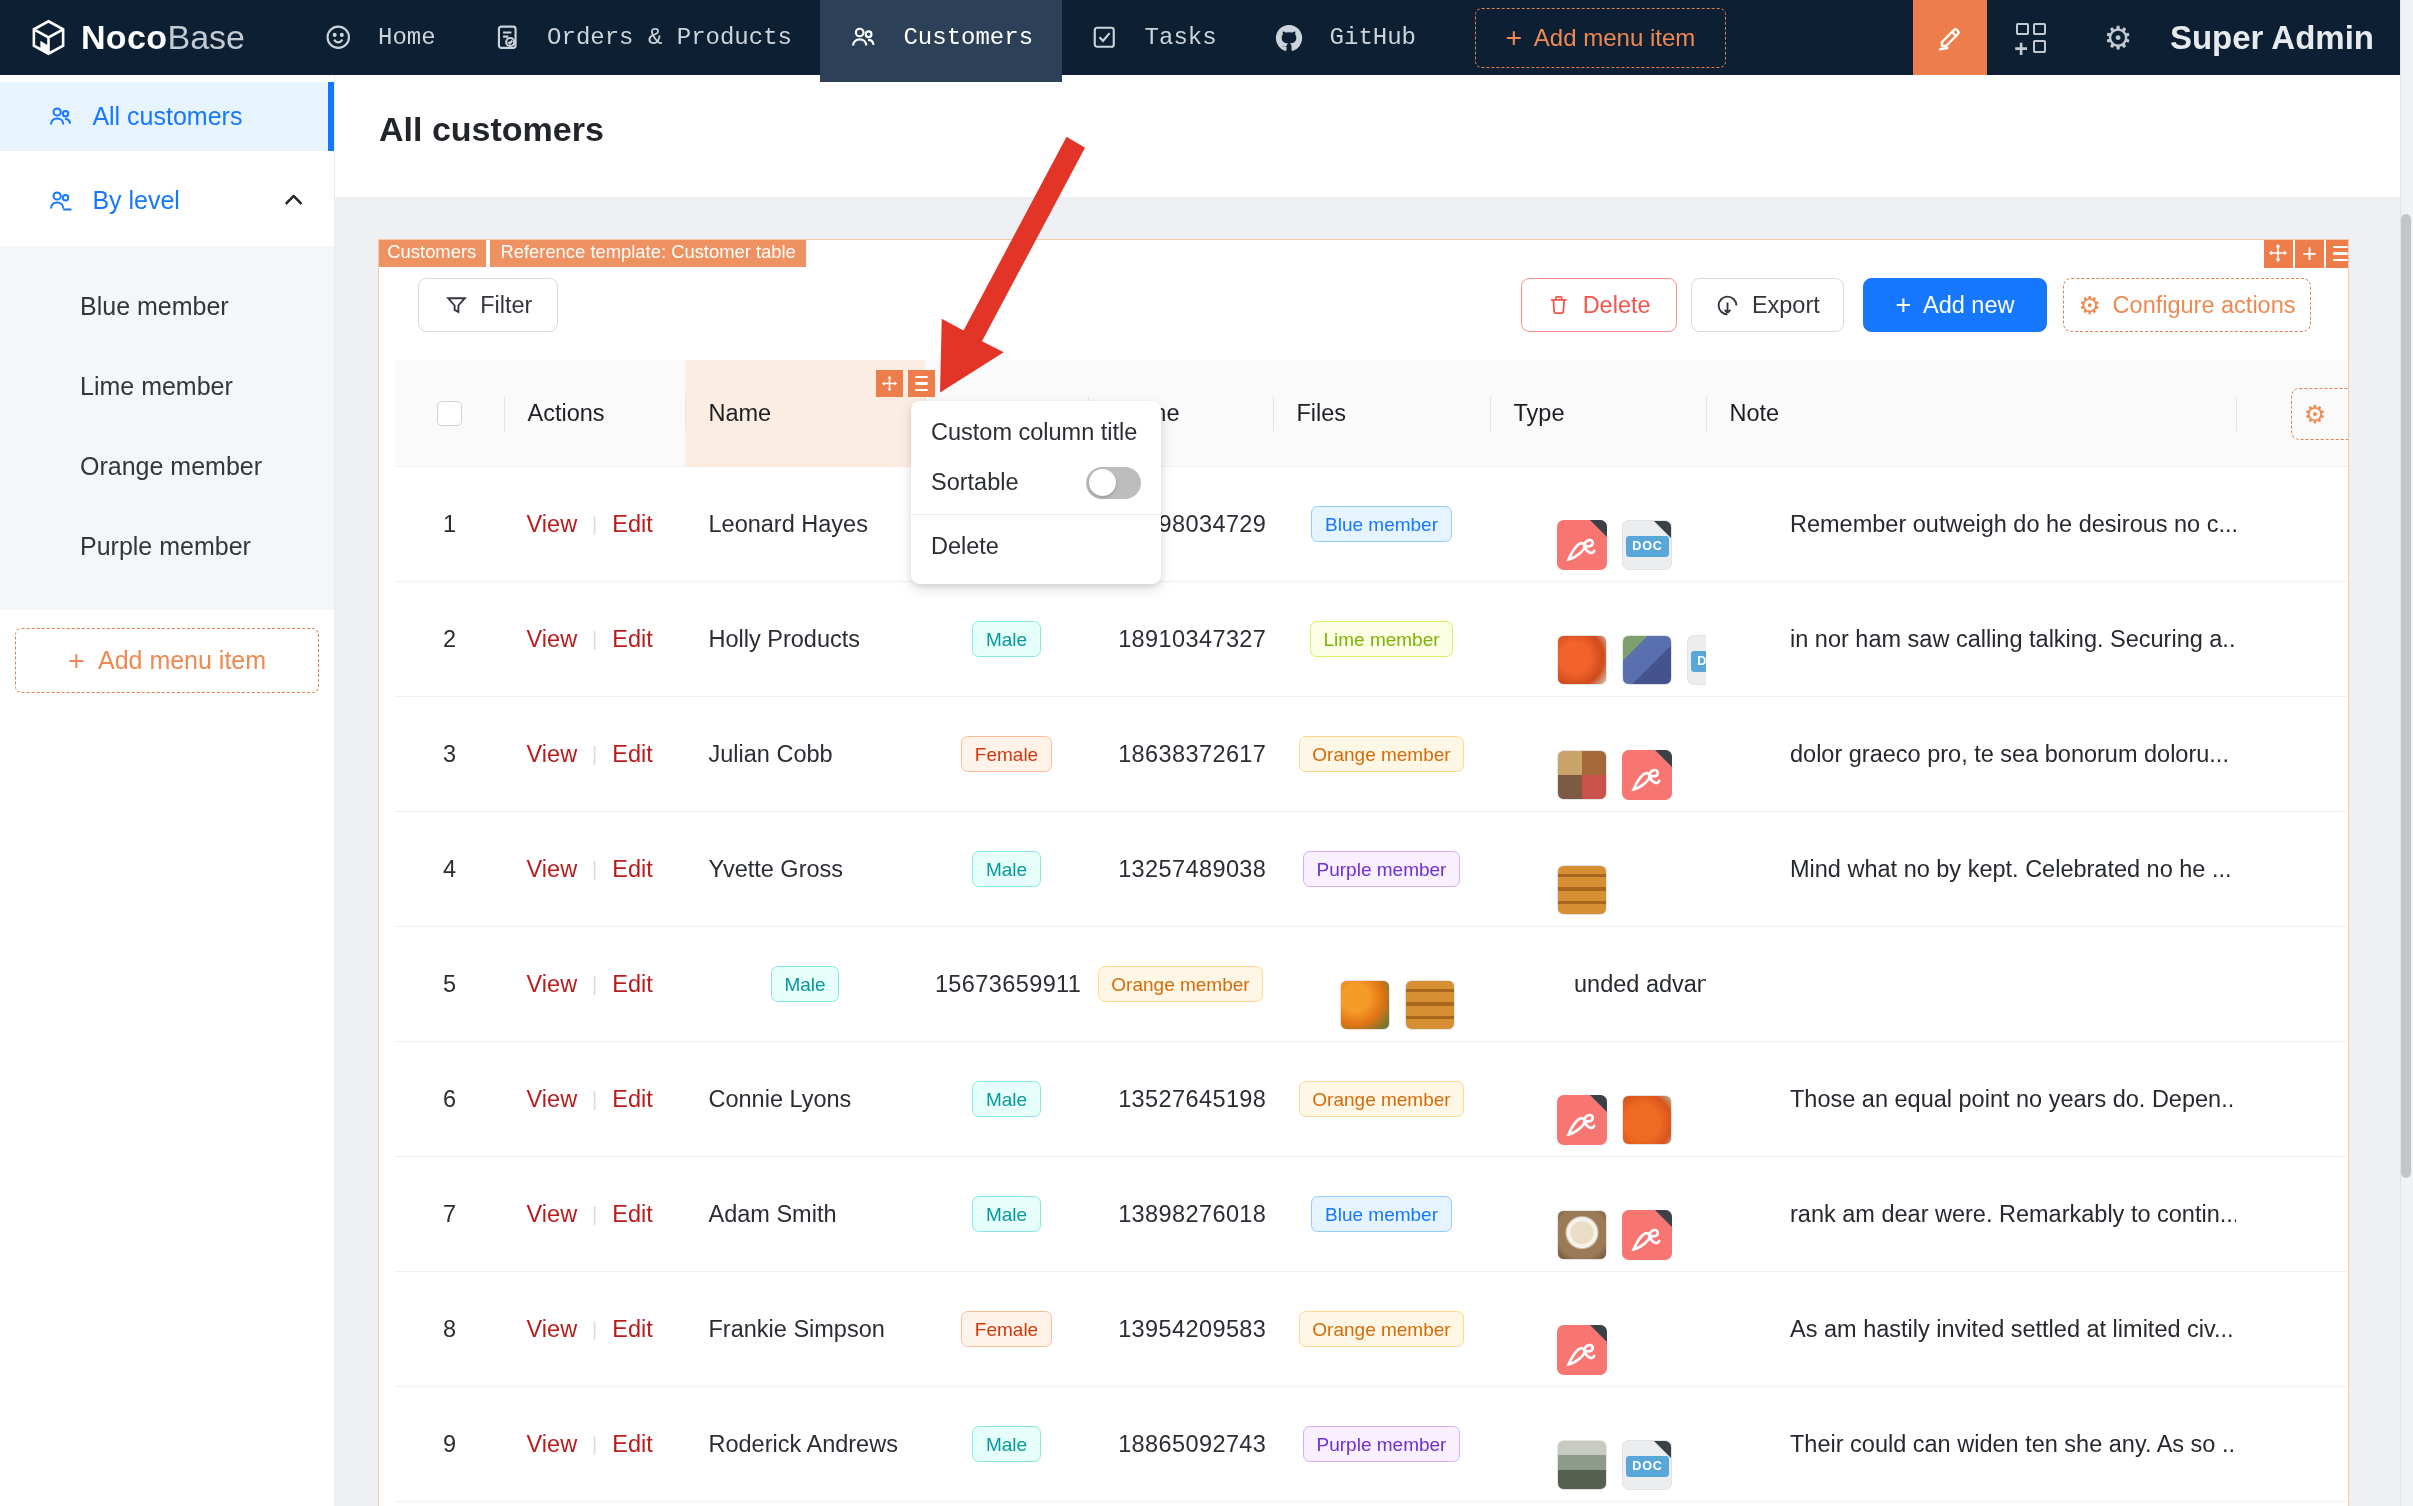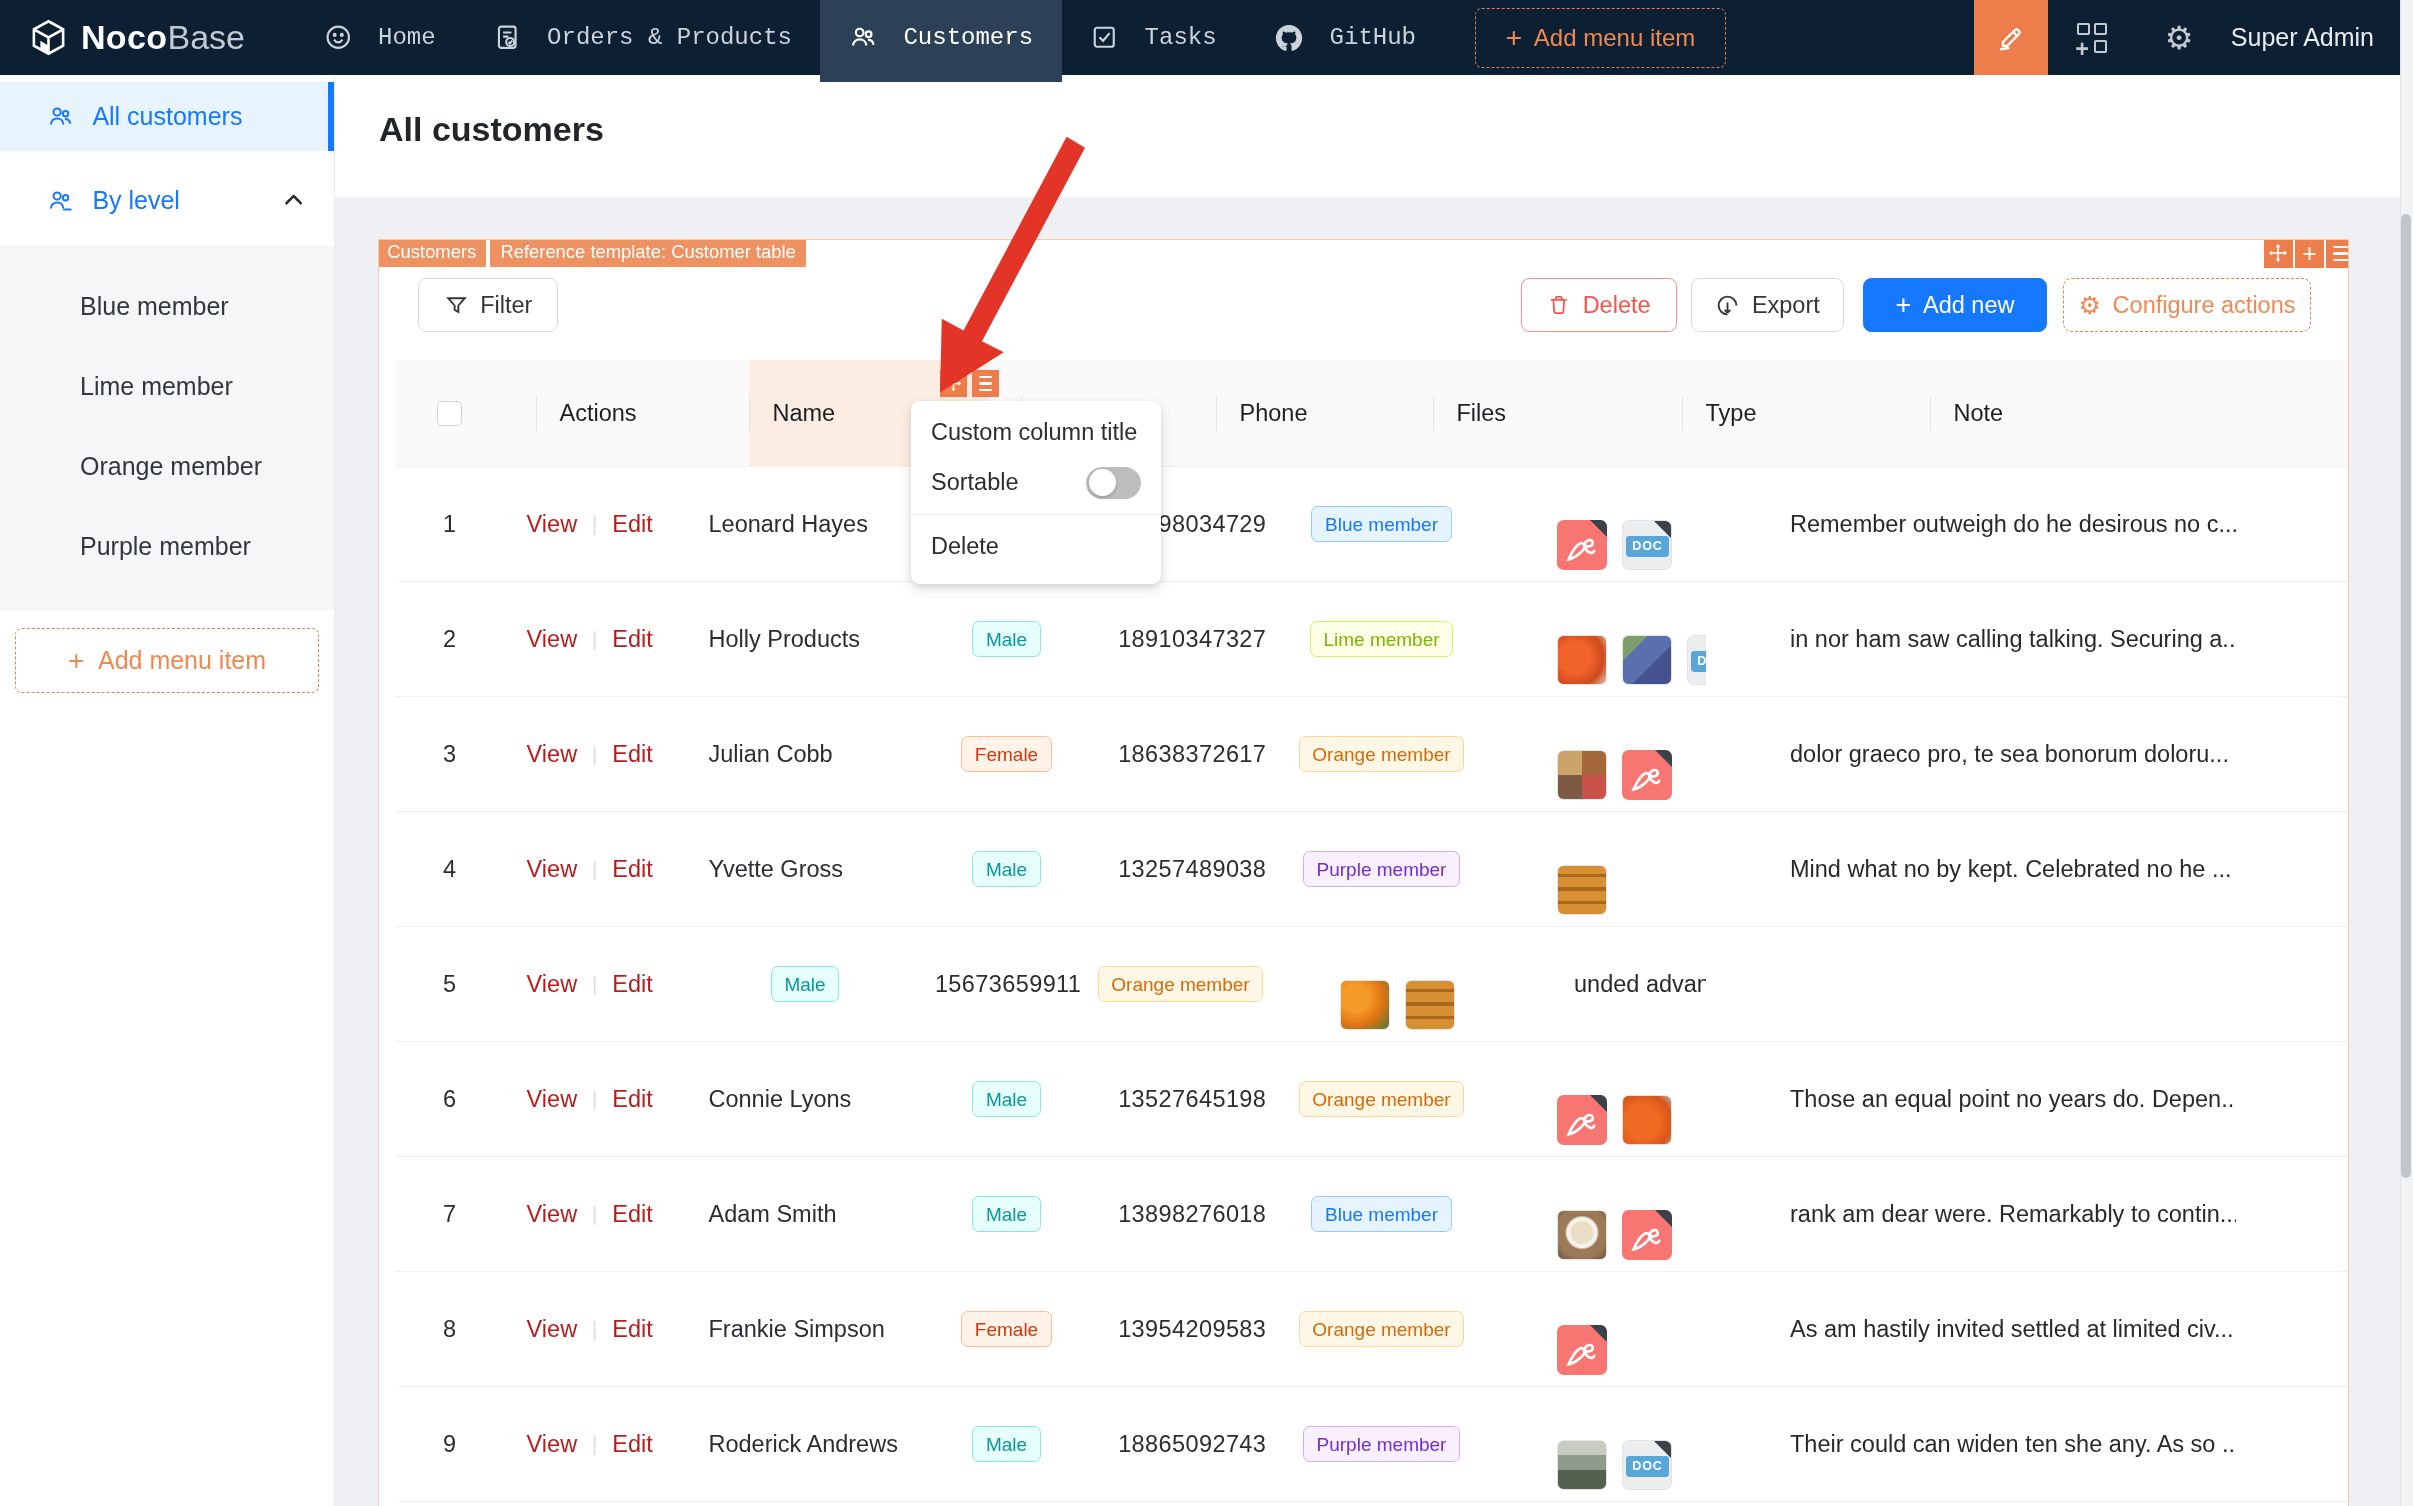--- a/index.html
+++ b/index.html
@@ -34,21 +34,21 @@
     width:74px; height:75px; background:#ed7d4a; display:flex; align-items:center; justify-content:center; cursor:pointer;
   }
   .nav-ico { width:87px; height:75px; display:flex; align-items:center; justify-content:center; cursor:pointer; color:#c2c9d1; }
   .gear-glyph { font-size:32px; color:#c2c9d1; line-height:1; }
   .grid-ico { position:relative; width:30px; height:30px; }
   .grid-ico i { position:absolute; width:12.6px; height:12.6px; border:2.5px solid #c2c9d1; border-radius:1.7px; }
   .grid-ico i:nth-child(1){ left:0; top:0; }
   .grid-ico i:nth-child(2){ right:0; top:0; }
   .grid-ico i:nth-child(3){ right:0; bottom:0; }
   .grid-ico .gplus { position:absolute; left:-1.7px; bottom:-5px; width:17px; height:17px; border:0; color:#c2c9d1; font-size:23.5px; line-height:17px; font-weight:bold; }
-  .nav-user { color:#e8ebee; font-size:25px; margin:0 39px 0 8.4px; cursor:pointer; white-space:nowrap; }
+  .nav-user { color:#e8ebee; font-size:33px; margin:0 39px 0 8.4px; cursor:pointer; white-space:nowrap;font-weight:bold; }
 
   
   .sidebar {
     position:absolute; left:0; top:75px; bottom:0; width:335px; background:#fff;
     border-right:0.8px solid #e9ebee; z-index:10;
   }
   .side-item {
     position:relative; height:69px; display:flex; align-items:center; gap:18.4px;
     padding-left:47px; font-size:25px; color:#3a3f46; cursor:pointer;
   }
@@ -103,21 +103,21 @@
   .btn-addnew { left:1484px; width:184px; background:#1677ff; border-color:#1677ff; color:#fff; }
   .btn-config { left:1684px; width:248px; border:1.7px dashed #e08050; color:#ee8952; }
   .btn-config .gear-glyph { color:#ee8952; font-size:25px; }
 
   
   .table { position:absolute; left:16px; top:120px; width:1953px; }
   .thead, .trow {
     display:grid; grid-template-columns:109px 181px 240px 163px 185px 217px 216px 530px 112px;
     align-items:center;
   }
-  .thead { height:107px; background:#fafafa; border-bottom:0.8px solid #efefef;gap:32px; }
+  .thead { height:107px; background:#fafafa; border-bottom:0.8px solid #efefef; }
   .hcell { position:relative; height:107px; display:flex; align-items:center;
            font-size:23.5px; font-weight:500; color:#1c1f24; padding-left:23.5px; }
   .hcell.sep::before { content:""; position:absolute; left:0; top:37px; width:0.8px; height:34px; background:#e4e4e4; }
   .h-check { justify-content:center; padding-left:0; }
   .h-name { background:#fcede2; }
   .mini-tools { position:absolute; left:191px; top:10px; display:flex; gap:5px; }
   .mini {
     width:27px; height:27px; background:#ed7d4a; display:flex; align-items:center; justify-content:center; cursor:pointer;
   }
   .mini .hamb i { width:13.4px; height:2.5px; }

